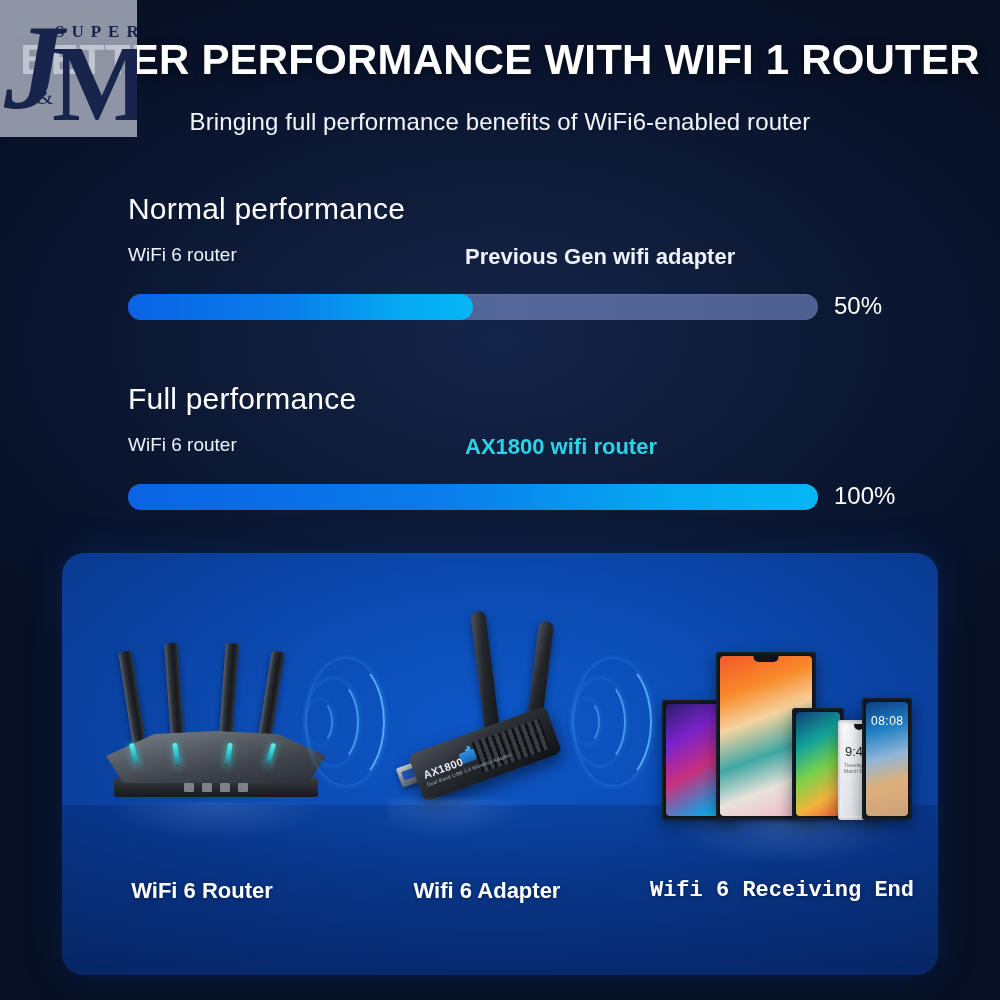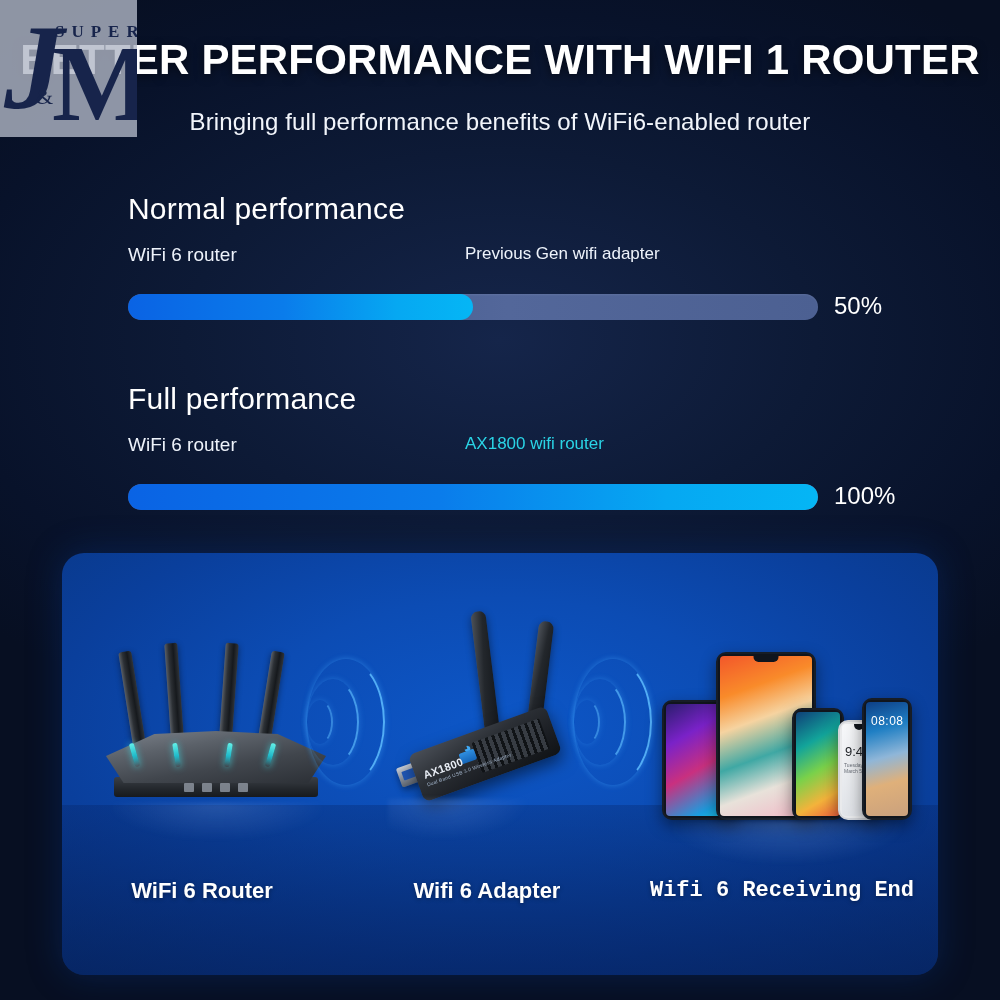--- a/index.html
+++ b/index.html
@@ -77,21 +77,21 @@
   }
   .perf-legend {
     position:relative; height:26px; margin-top:18px;
   }
   .legend-left {
     position:absolute; left:0; top:0;
     font-size:19px; color:#eef3fb; font-weight:400;
   }
   .legend-right {
     position:absolute; left:337px; top:0;
-    font-size:17px; font-weight:400;
+    font-size:22px; font-weight:700;
   }
 
   .bar-row { position:relative; margin-top:24px; height:26px; }
   .bar-track {
     position:absolute; left:0; top:0;
     width:690px; height:26px; border-radius:13px;
     background:linear-gradient(90deg,#3c5186 0%, #53679a 55%, #4c6092 100%);
     overflow:hidden;
     box-shadow:inset 0 1px 2px rgba(255,255,255,.08);
   }
@@ -251,21 +251,21 @@
     box-shadow:0 0 6px rgba(70,170,255,.5);
   }
   .waves span.s1 { width:26px;  height:44px;  left:0;  opacity:.55; }
   .waves span.s2 { width:52px;  height:86px;  left:0;  opacity:.75; }
   .waves span.s3 { width:78px;  height:126px; left:0;  opacity:.95; }
 
   
   .devices { position:absolute; left:600px; top:72px; width:250px; height:195px; }
   .dev {
     position:absolute; bottom:0;
-    border-radius:10px;
+    border-radius:3px;
     background:#10151d;
     box-shadow:0 6px 16px rgba(0,0,0,.45);
     overflow:hidden;
     border:2px solid #171d26;
   }
   .dev > i {
     position:absolute; inset:2px; border-radius:4px; display:block;
   }
   .d1 { left:0px;   width:78px;  height:120px; }
   .d1 > i { background:linear-gradient(150deg,#2b1d6e 0%, #7a22c8 28%, #c9307f 55%, #1a9ee0 85%, #18d2e8 100%); }

